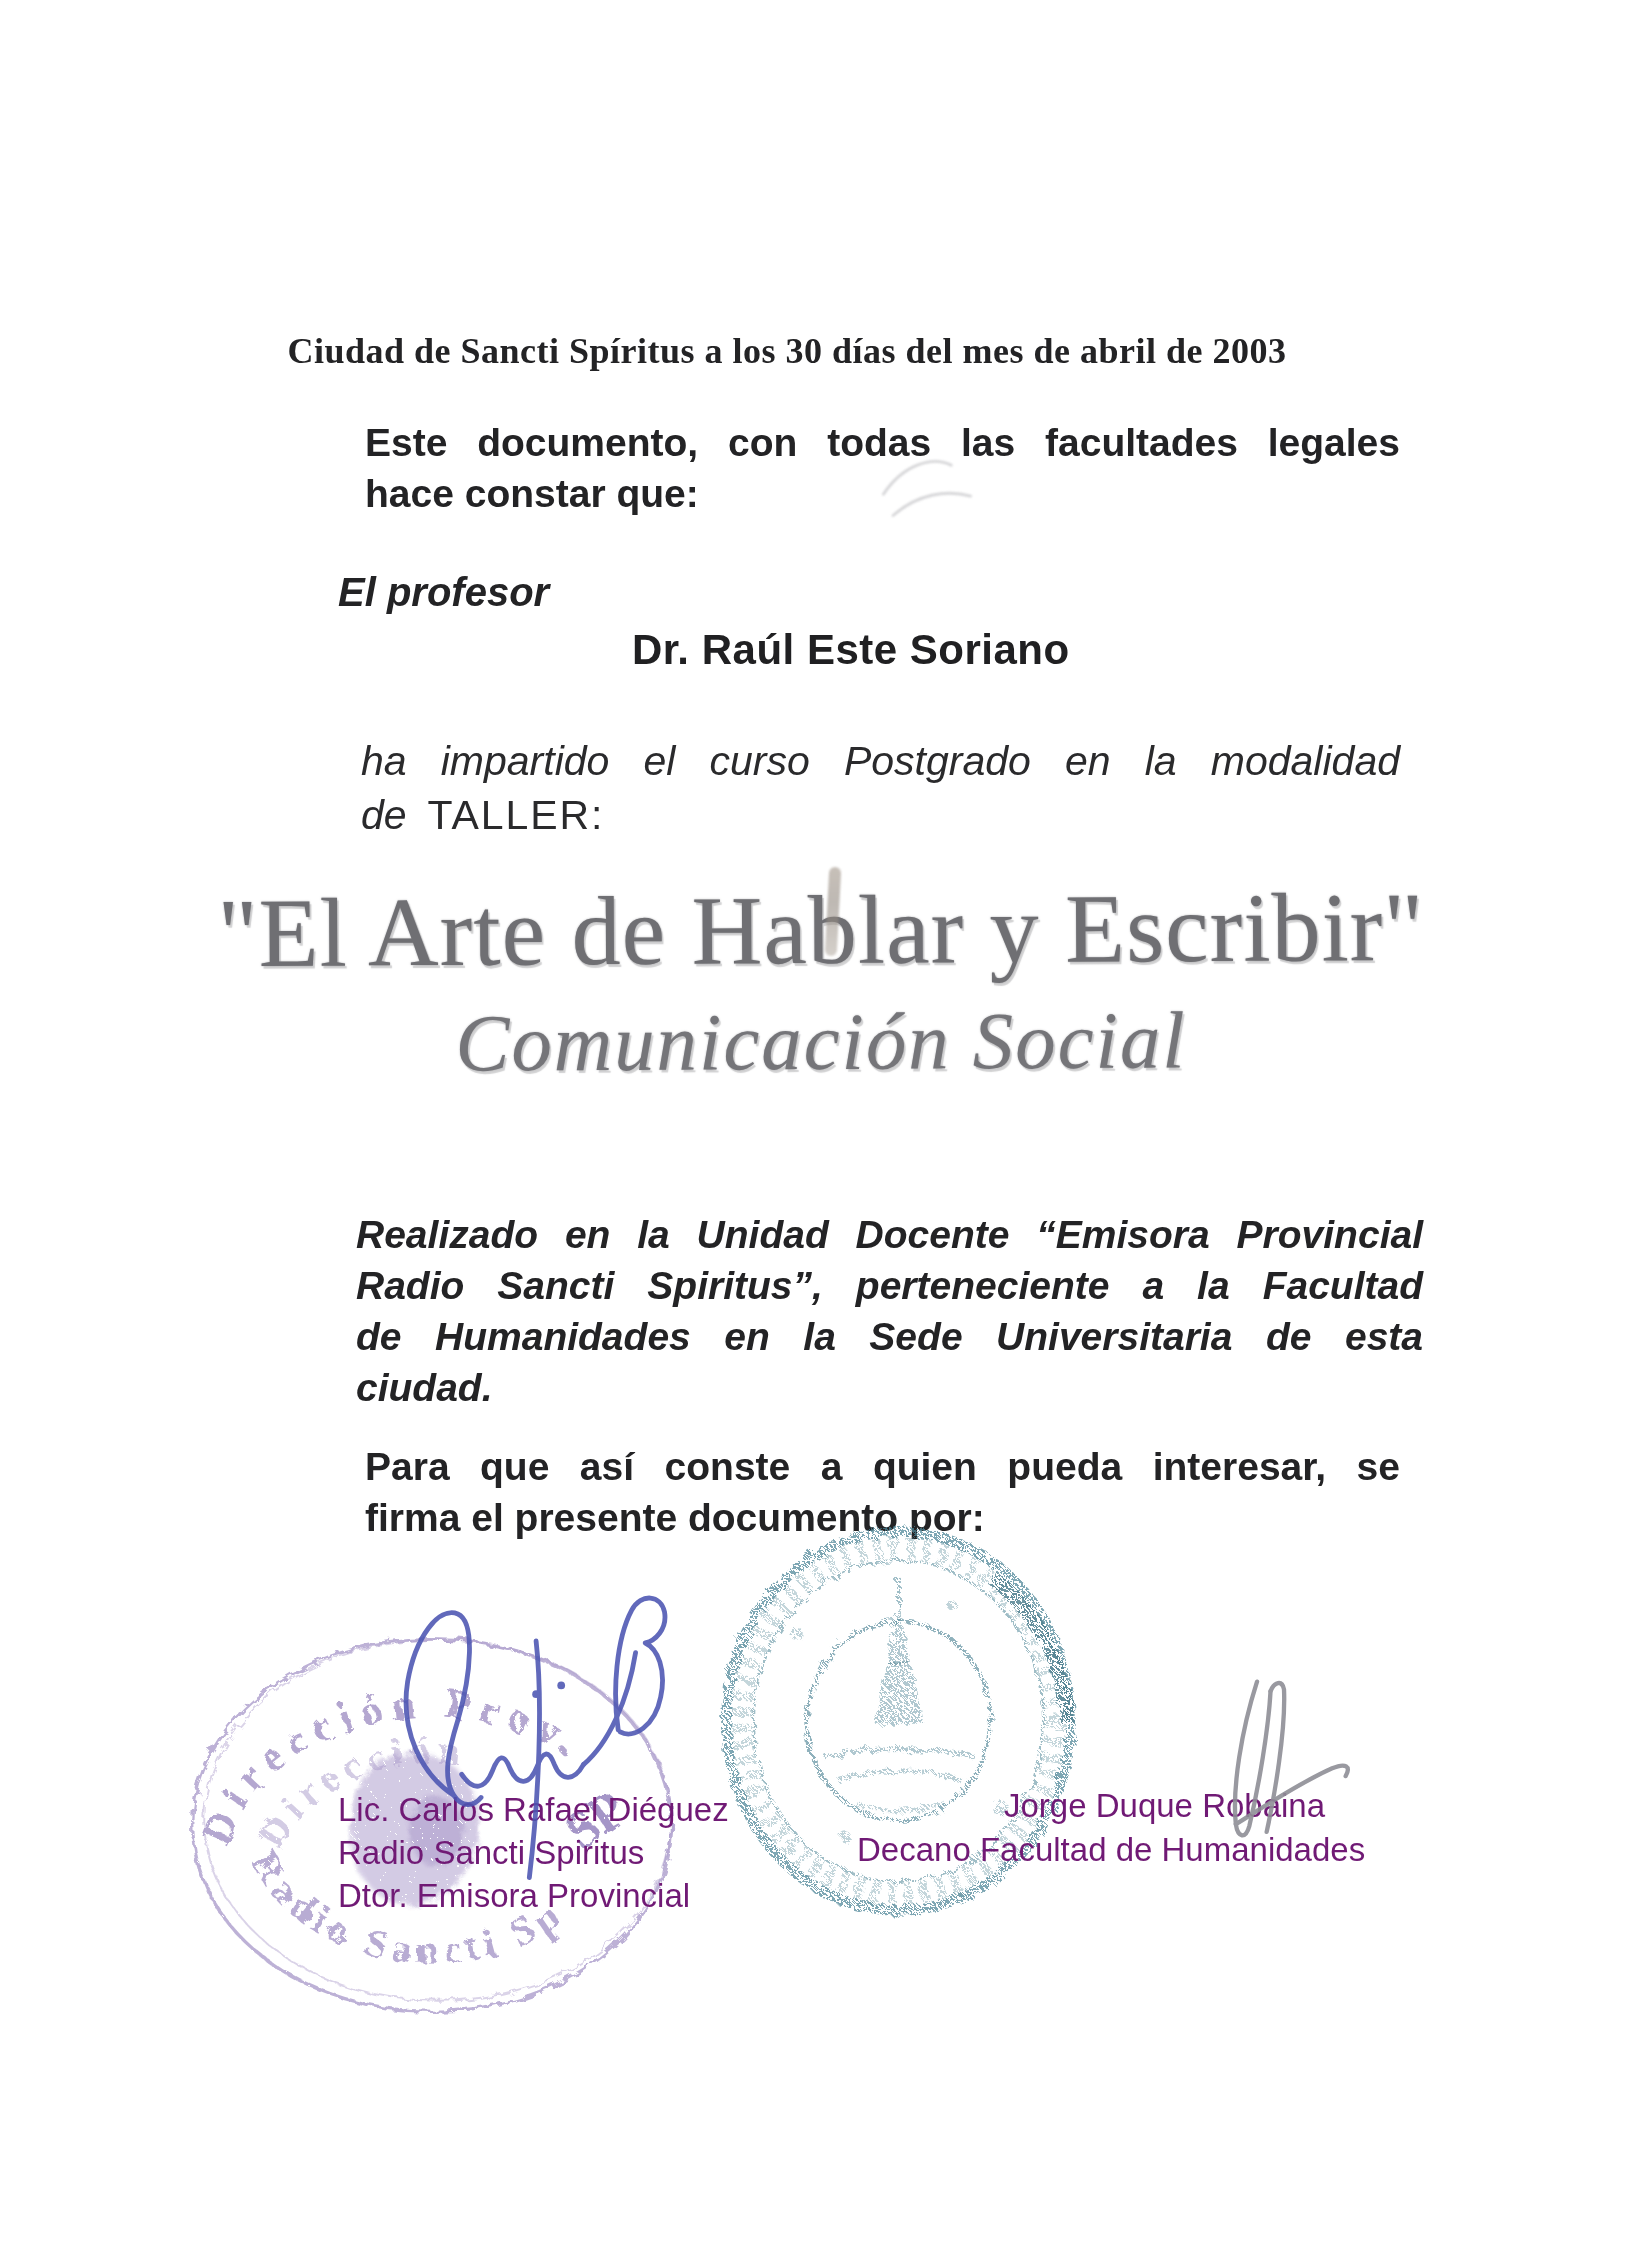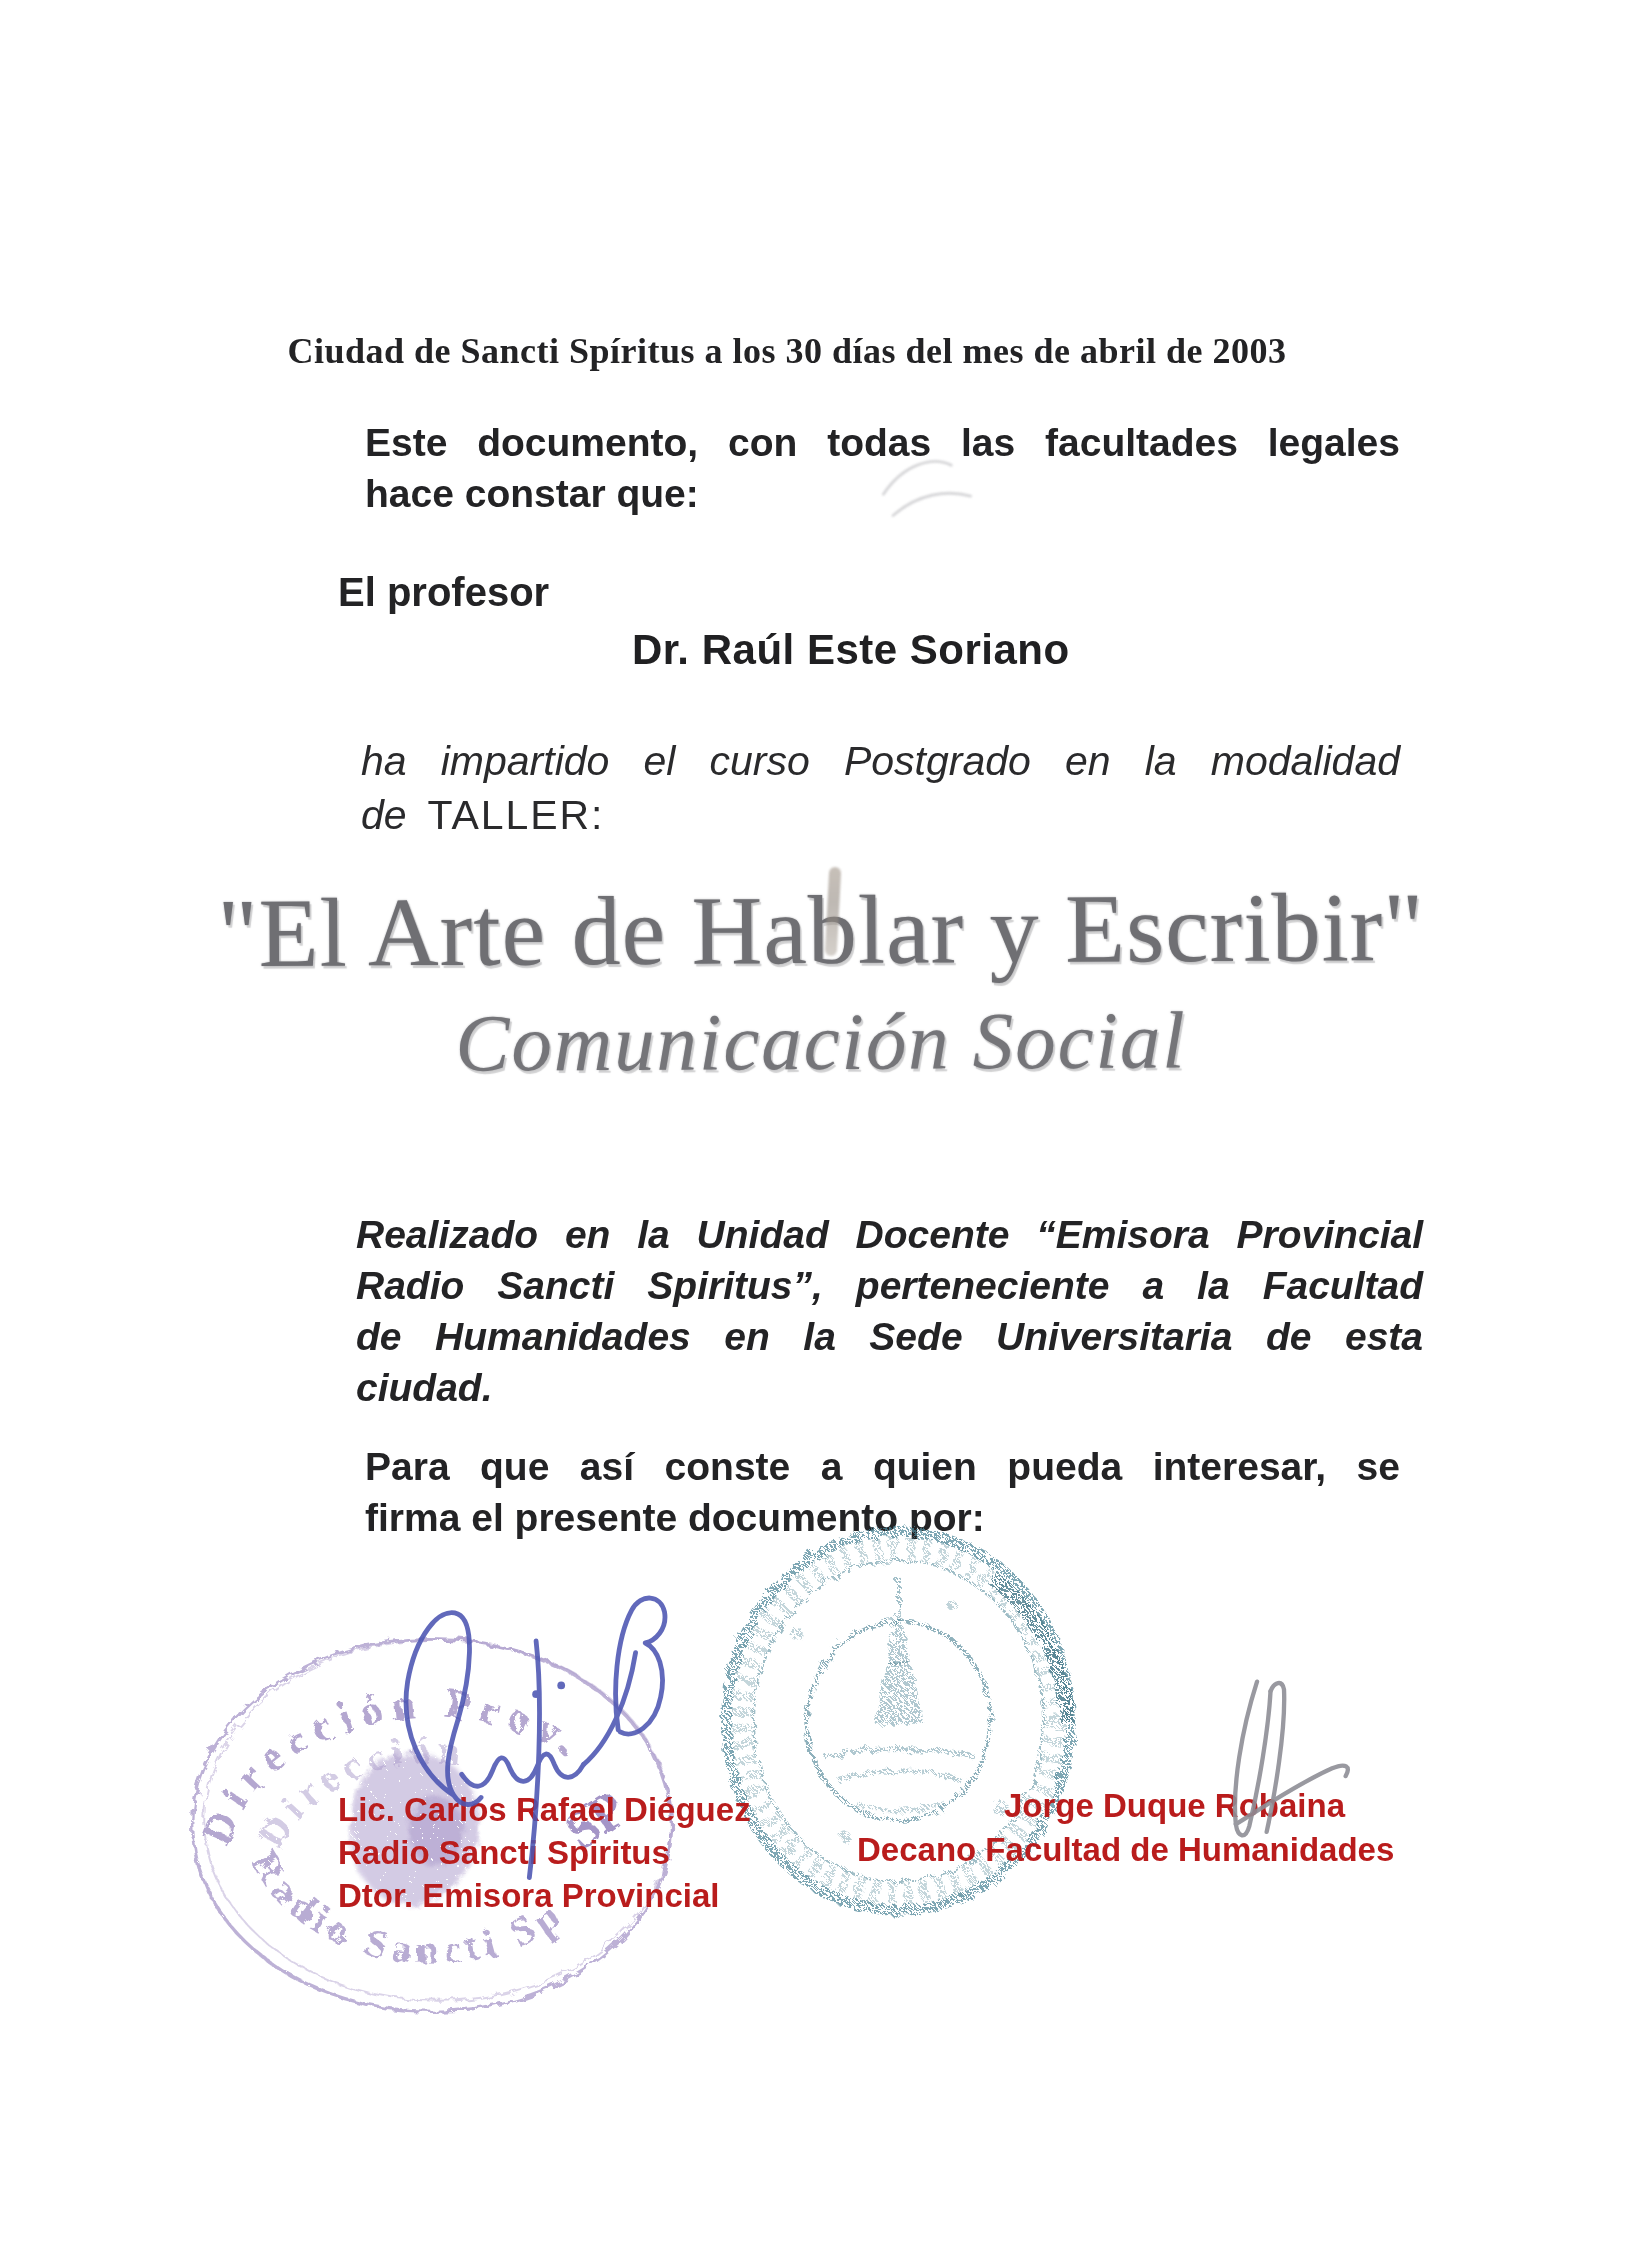--- a/index.html
+++ b/index.html
@@ -10,36 +10,36 @@
   .abs{position:absolute;}
   
   .dateline{
     font-family:"Liberation Serif",serif;font-weight:700;font-size:36px;color:#232325;
     text-align:center;letter-spacing:0.5px;
   }
   .body-bold{font-weight:700;font-size:39px;line-height:51px;color:#232325;margin-left:27px;}
   .body-bold-italic{font-weight:700;font-style:italic;font-size:39px;line-height:51px;color:#232325;}
   .course-italic{font-weight:400;font-style:italic;font-size:41px;line-height:54px;color:#2a2a2c;margin-left:23px;}
   .jline{text-align:justify;text-align-last:justify;}
-  .label-italic{font-weight:700;font-size:40px;color:#232325;}
+  .label-italic{font-weight:700;font-style:italic;font-size:40px;color:#232325;}
   .prof-name{font-weight:700;font-size:42px;color:#202022;letter-spacing:0.5px;}
   .taller{font-style:normal;font-weight:400;letter-spacing:1.9px;margin-left:21px;}
   .main-title{
     font-family:"Liberation Serif",serif;font-weight:400;font-size:98px;color:#6f6f73;
     text-align:center;letter-spacing:1px;white-space:nowrap;
     text-shadow:1.9px 2.9px 1px rgba(128,128,133,.35), 0 0 1.9px rgba(110,110,115,.6);
     transform:rotate(-.3deg);
   }
   .sub-title{
     font-family:"Liberation Serif",serif;font-weight:400;font-style:italic;font-size:81px;color:#757579;
     text-align:center;letter-spacing:1.9px;white-space:nowrap;
     text-shadow:1.9px 2.9px 1px rgba(128,128,133,.35), 0 0 1.9px rgba(115,115,120,.55);
     transform:rotate(-.25deg);
   }
-  .sig-text{font-weight:700;font-size:33px;line-height:43px;color:#b91c1c;}
+  .sig-text{font-weight:400;font-size:33px;line-height:43px;color:#701a75;}
   .smudge-bar{
     width:11.6px;height:89px;border-radius:5.8px;opacity:.55;transform:rotate(3deg);
     background:linear-gradient(180deg,#9a8d80 0%,#8a8076 40%,#b3aba1 100%);
     filter:blur(1px);
   }
 </style>
 </head>
 <body>
 
 <svg width="0" height="0" style="position:absolute">

